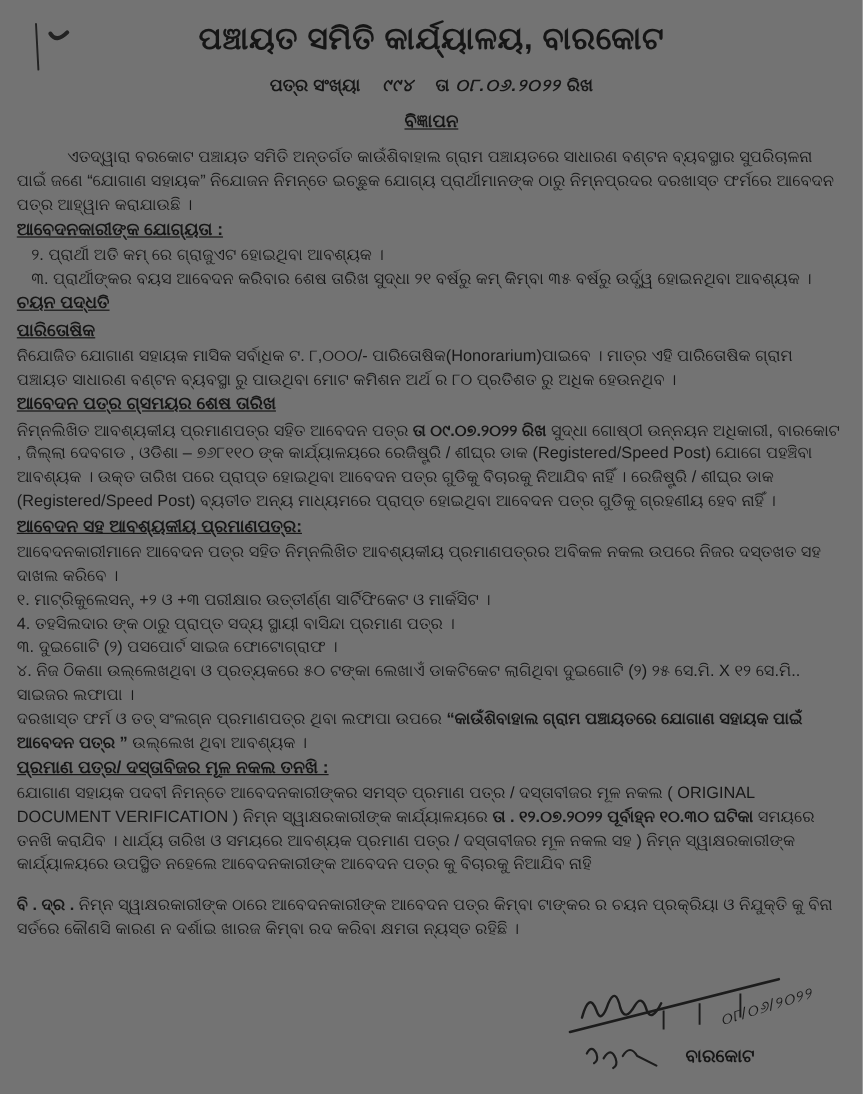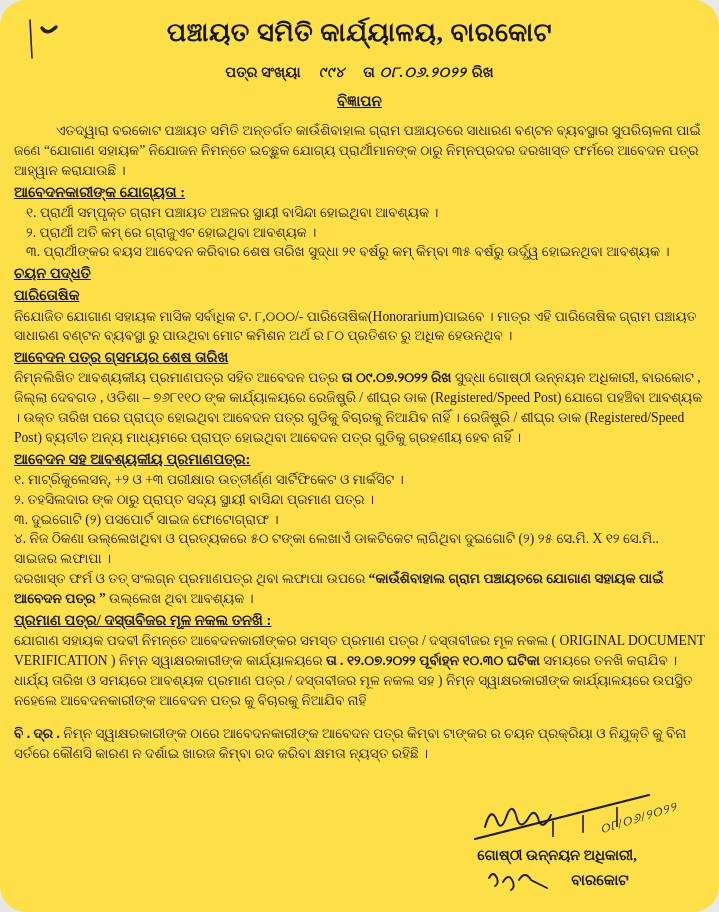--- a/index.html
+++ b/index.html
@@ -1,28 +1,27 @@
 <!DOCTYPE html>
 <html><head>
 <meta charset="utf-8">
 <style>
   html,body { margin:0; padding:0; background:#e8e8e6; }
   .page {
     position:relative;
     width:719px; height:912px;
     margin:0 auto;
-    background:#fde047;
+    background:#737373;
     color:#161616;
-    font-family:Liberation Serif, serif;
+    font-family:Liberation Sans, sans-serif;
     box-sizing:border-box;
     padding:8px 14px 0 14px;
     font-size:13.6px;
     line-height:1.46;
     overflow:hidden;
-    border-radius:26px;
   }
   .title {
     text-align:center;
     font-size:26px;
     font-weight:bold;
     margin:6px 0 10px 0;
     letter-spacing:0.5px;
   }
   .meta-line {
     display:flex;
@@ -99,43 +98,43 @@
       <span>ରିଖ</span>
     </span>
   </div>
 
   <div class="notice-title">ବିଜ୍ଞାପନ</div>
 
   <p class="indent">ଏତଦ୍ୱାରା ବରକୋଟ ପଞ୍ଚାୟତ ସମିତି ଅନ୍ତର୍ଗତ କାଉଁଶିବାହାଲ ଗ୍ରାମ ପଞ୍ଚାୟତରେ ସାଧାରଣ ବଣ୍ଟନ ବ୍ୟବସ୍ଥାର ସୁପରିଚାଳନା ପାଇଁ ଜଣେ “ଯୋଗାଣ ସହାୟକ” ନିଯୋଜନ ନିମନ୍ତେ ଇଚ୍ଛୁକ ଯୋଗ୍ୟ ପ୍ରାର୍ଥୀମାନଙ୍କ ଠାରୁ ନିମ୍ନପ୍ରଦର ଦରଖାସ୍ତ ଫର୍ମରେ ଆବେଦନ ପତ୍ର ଆହ୍ୱାନ କରାଯାଉଛି ।</p>
 
   <div>
     <div class="sec-heading">ଆବେଦନକାରୀଙ୍କ ଯୋଗ୍ୟତା :</div>
-    <p class="item">୧. ପ୍ରାର୍ଥୀ ସମ୍ପୃକ୍ତ ଗ୍ରାମ ପଞ୍ଚାୟତ ଅଞ୍ଚଳର ସ୍ଥାୟୀ ବାସିନ୍ଦା ହୋଇଥିବା ଆବଶ୍ୟକ ।</p>
     <p class="item">୨. ପ୍ରାର୍ଥୀ ଅତି କମ୍ ରେ ଗ୍ରାଜୁଏଟ ହୋଇଥିବା ଆବଶ୍ୟକ ।</p>
     <p class="item">୩. ପ୍ରାର୍ଥୀଙ୍କର ବୟସ ଆବେଦନ କରିବାର ଶେଷ ତାରିଖ ସୁଦ୍ଧା ୨୧ ବର୍ଷରୁ କମ୍ କିମ୍ବା ୩୫ ବର୍ଷରୁ ଉର୍ଦ୍ଧ୍ୱ ହୋଇନଥିବା ଆବଶ୍ୟକ ।</p>
   </div>
 
   <div>
     <div class="sec-heading">ଚୟନ ପଦ୍ଧତି</div>
   </div>
 
   <div>
     <div class="sec-heading">ପାରିତୋଷିକ</div>
     <p>ନିଯୋଜିତ ଯୋଗାଣ ସହାୟକ ମାସିକ ସର୍ବାଧିକ ଟ. ୮,୦୦୦/- ପାରିତୋଷିକ(Honorarium)ପାଇବେ । ମାତ୍ର ଏହି ପାରିତୋଷିକ ଗ୍ରାମ ପଞ୍ଚାୟତ ସାଧାରଣ ବଣ୍ଟନ ବ୍ୟବସ୍ଥା ରୁ ପାଉଥିବା ମୋଟ କମିଶନ ଅର୍ଥ ର ୮୦ ପ୍ରତିଶତ ରୁ ଅଧିକ ହେଉନଥିବ ।</p>
   </div>
 
   <div>
     <div class="sec-heading">ଆବେଦନ ପତ୍ର ଗ୍ସମୟର ଶେଷ ତାରିଖ</div>
     <p><span>ନିମ୍ନଲିଖିତ ଆବଶ୍ୟକୀୟ ପ୍ରମାଣପତ୍ର ସହିତ ଆବେଦନ ପତ୍ର </span><span class="b">ତା ୦୯.୦୭.୨୦୨୨ ରିଖ</span><span> ସୁଦ୍ଧା ଗୋଷ୍ଠୀ ଉନ୍ନୟନ ଅଧିକାରୀ, ବାରକୋଟ , ଜିଲ୍ଲା ଦେବଗଡ , ଓଡିଶା – ୭୬୮୧୧୦ ଙ୍କ କାର୍ଯ୍ୟାଳୟରେ ରେଜିଷ୍ଟ୍ରି / ଶୀଘ୍ର ଡାକ (Registered/Speed Post) ଯୋଗେ ପହଞ୍ଚିବା ଆବଶ୍ୟକ । ଉକ୍ତ ତାରିଖ ପରେ ପ୍ରାପ୍ତ ହୋଇଥିବା ଆବେଦନ ପତ୍ର ଗୁଡିକୁ ବିଚାରକୁ ନିଆଯିବ ନାହିଁ । ରେଜିଷ୍ଟ୍ରି / ଶୀଘ୍ର ଡାକ (Registered/Speed Post) ବ୍ୟତୀତ ଅନ୍ୟ ମାଧ୍ୟମରେ ପ୍ରାପ୍ତ ହୋଇଥିବା ଆବେଦନ ପତ୍ର ଗୁଡିକୁ ଗ୍ରହଣୀୟ ହେବ ନାହିଁ ।</span></p>
   </div>
 
   <div>
     <div class="sec-heading">ଆବେଦନ ସହ ଆବଶ୍ୟକୀୟ ପ୍ରମାଣପତ୍ର:</div>
+    <p>ଆବେଦନକାରୀମାନେ ଆବେଦନ ପତ୍ର ସହିତ ନିମ୍ନଲିଖିତ ଆବଶ୍ୟକୀୟ ପ୍ରମାଣପତ୍ରର ଅବିକଳ ନକଲ ଉପରେ ନିଜର ଦସ୍ତଖତ ସହ ଦାଖଲ କରିବେ ।</p>
     <p>୧. ମାଟ୍ରିକୁଲେସନ୍, +୨ ଓ +୩ ପରୀକ୍ଷାର ଉତ୍ତୀର୍ଣ୍ଣ ସାର୍ଟିଫିକେଟ ଓ ମାର୍କସିଟ ।</p>
-    <p>୨. ତହସିଲଦାର ଙ୍କ ଠାରୁ ପ୍ରାପ୍ତ ସଦ୍ୟ ସ୍ଥାୟୀ ବାସିନ୍ଦା ପ୍ରମାଣ ପତ୍ର ।</p>
+    <p>4. ତହସିଲଦାର ଙ୍କ ଠାରୁ ପ୍ରାପ୍ତ ସଦ୍ୟ ସ୍ଥାୟୀ ବାସିନ୍ଦା ପ୍ରମାଣ ପତ୍ର ।</p>
     <p>୩. ଦୁଇଗୋଟି (୨) ପସପୋର୍ଟ ସାଇଜ ଫୋଟୋଗ୍ରାଫ ।</p>
     <p>୪. ନିଜ ଠିକଣା ଉଲ୍ଲେଖଥିବା ଓ ପ୍ରତ୍ୟକରେ ୫୦ ଟଙ୍କା ଲେଖାଏଁ ଡାକଟିକେଟ ଲାଗିଥିବା ଦୁଇଗୋଟି (୨) ୨୫ ସେ.ମି. X ୧୨ ସେ.ମି.. ସାଇଜର ଲଫାପା ।</p>
     <p><span>ଦରଖାସ୍ତ ଫର୍ମ ଓ ତତ୍ ସଂଲଗ୍ନ ପ୍ରମାଣପତ୍ର ଥିବା ଲଫାପା ଉପରେ </span><span class="b">“କାଉଁଶିବାହାଲ ଗ୍ରାମ ପଞ୍ଚାୟତରେ ଯୋଗାଣ ସହାୟକ ପାଇଁ ଆବେଦନ ପତ୍ର ”</span><span> ଉଲ୍ଲେଖ ଥିବା ଆବଶ୍ୟକ ।</span></p>
   </div>
 
   <div>
     <div class="sec-heading">ପ୍ରମାଣ ପତ୍ର/ ଦସ୍ତାବିଜର ମୂଳ ନକଲ ତନଖି :</div>
     <p><span>ଯୋଗାଣ ସହାୟକ ପଦବୀ ନିମନ୍ତେ ଆବେଦନକାରୀଙ୍କର ସମସ୍ତ ପ୍ରମାଣ ପତ୍ର / ଦସ୍ତାବୀଜର ମୂଳ ନକଲ ( ORIGINAL DOCUMENT VERIFICATION ) ନିମ୍ନ ସ୍ୱାକ୍ଷରକାରୀଙ୍କ କାର୍ଯ୍ୟାଳୟରେ </span><span class="b">ତା . ୧୨.୦୭.୨୦୨୨ ପୂର୍ବାହ୍ନ ୧୦.୩୦ ଘଟିକା</span><span> ସମୟରେ ତନଖି କରାଯିବ । ଧାର୍ଯ୍ୟ ତାରିଖ ଓ ସମୟରେ ଆବଶ୍ୟକ ପ୍ରମାଣ ପତ୍ର / ଦସ୍ତାବୀଜର ମୂଳ ନକଲ ସହ ) ନିମ୍ନ ସ୍ୱାକ୍ଷରକାରୀଙ୍କ କାର୍ଯ୍ୟାଳୟରେ ଉପସ୍ଥିତ ନହେଲେ ଆବେଦନକାରୀଙ୍କ ଆବେଦନ ପତ୍ର କୁ ବିଚାରକୁ ନିଆଯିବ ନାହି</span></p>
   </div>
 
@@ -145,21 +144,20 @@
     <div class="sig-scribble-wrap">
       <span style="position:absolute; right:40px; top:0;">
         <svg width="190" height="58" viewBox="0 0 190 58">
           <path d="M18 40 Q24 18 30 34 Q34 46 40 28 Q46 14 50 32 Q54 44 62 30 Q68 20 72 34 Q76 44 84 28" stroke="#1c1c1c" stroke-width="2" fill="none" stroke-linecap="round"></path>
           <path d="M8 52 L182 8" stroke="#1c1c1c" stroke-width="2.2" fill="none" stroke-linecap="round"></path>
           <path d="M86 34 L86 50 M116 28 L116 46 M150 20 L150 40" stroke="#1c1c1c" stroke-width="1.6" fill="none"></path>
         </svg>
       </span>
       <span class="sig-date">୦୮/୦୬/୨୦୨୨</span>
     </div>
-    <div class="sig-designation">ଗୋଷ୍ଠୀ ଉନ୍ନୟନ ଅଧିକାରୀ,</div>
     <div class="sig-place-line">
       <span>
         <svg width="64" height="26" viewBox="0 0 64 26">
           <path d="M4 10 Q8 2 12 10 Q14 16 10 18 M18 14 Q24 4 28 14 Q30 20 26 22 M34 12 Q40 2 46 12 L62 20" stroke="#1c1c1c" stroke-width="1.8" fill="none" stroke-linecap="round"></path>
         </svg>
       </span>
       <span>ବାରକୋଟ</span>
     </div>
   </div>
 

